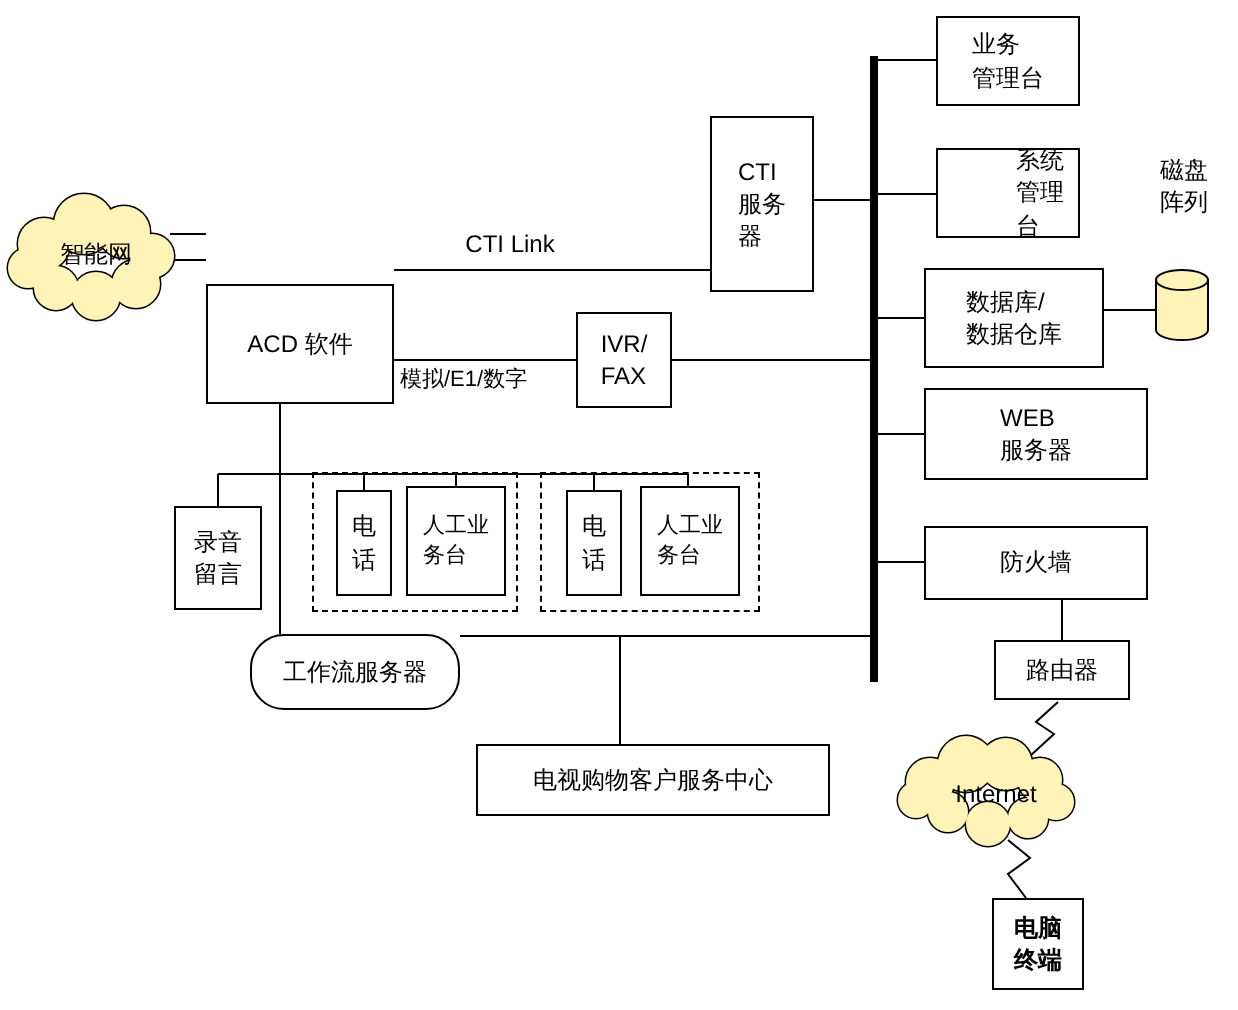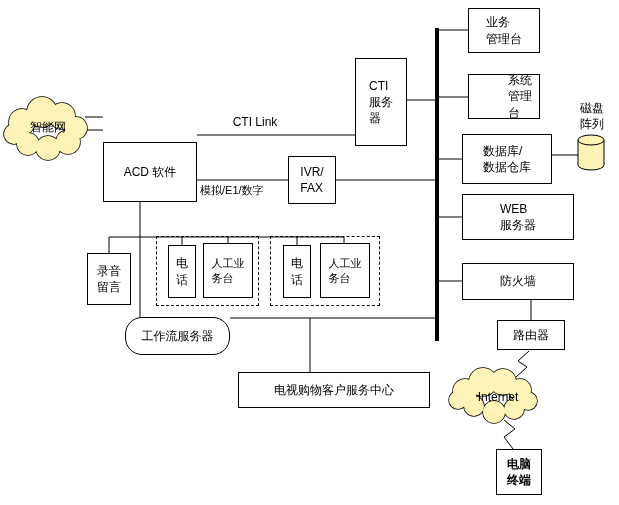--- a/index.html
+++ b/index.html
@@ -128,35 +128,35 @@
   <div class="box small" style="left:203px;top:243px;width:50px;height:55px;">人工业
 务台</div>
 
   <div class="group" style="left:270px;top:236px;width:110px;height:70px;"></div>
   <div class="box" style="left:283px;top:245px;width:28px;height:53px;">电
 话</div>
   <div class="box small" style="left:320px;top:243px;width:50px;height:55px;">人工业
 务台</div>
 
   <div class="box" style="left:125px;top:317px;width:105px;height:38px;border-radius:17px;">工作流服务器</div>
-  <div class="box" style="left:238px;top:372px;width:192px;height:36px;">电视购物客户服务中心</div>
+  <div class="box" style="left:238px;top:372px;width:177px;height:36px;">电视购物客户服务中心</div>
 
   <div class="box" style="left:468px;top:8px;width:72px;height:45px;">业务
 管理台</div>
   <div class="box" style="left:468px;top:74px;width:72px;height:45px;padding-left:39px;">系统
 管理台</div>
   <div class="box" style="left:462px;top:134px;width:90px;height:50px;">数据库/
 数据仓库</div>
   <div class="box" style="left:462px;top:263px;width:112px;height:37px;">防火墙</div>
   <div class="box" style="left:462px;top:194px;width:112px;height:46px;">WEB
 服务器</div>
   <div class="box" style="left:497px;top:320px;width:68px;height:30px;">路由器</div>
   <div class="box" style="left:496px;top:449px;width:46px;height:46px;font-weight:bold;">电脑
 终端</div>
 
   <div class="floatlbl" style="left:20px;top:120px;width:56px;">智能网</div>
   <div class="floatlbl" style="left:464px;top:390px;width:68px;">Internet</div>
-  <div class="floatlbl" style="left:572px;top:78px;width:40px;margin-top:23px;">磁盘
+  <div class="floatlbl" style="left:572px;top:78px;width:40px;">磁盘
 阵列</div>
   <div class="floatlbl" style="left:213px;top:115px;width:84px;">CTI  Link</div>
   <div class="floatlbl small" style="left:200px;top:183px;width:88px;text-align:left;">模拟/E1/数字</div>
 
 </div>
 
 </body></html>

